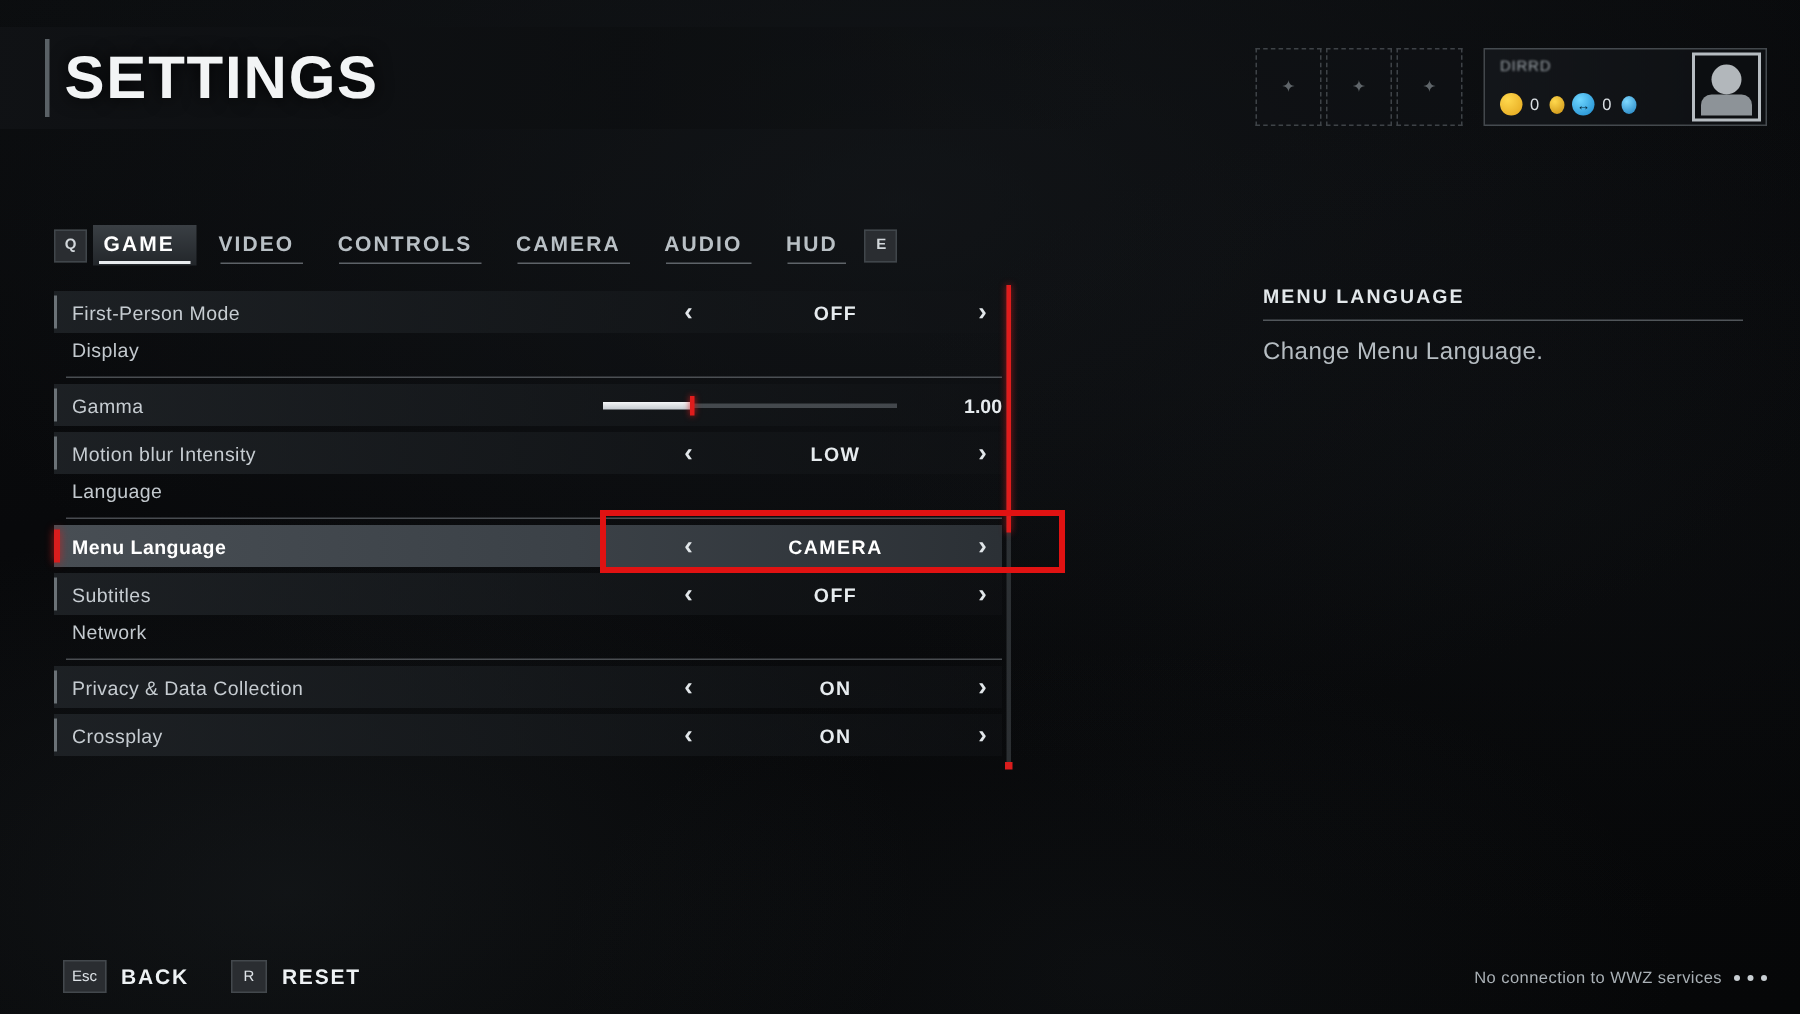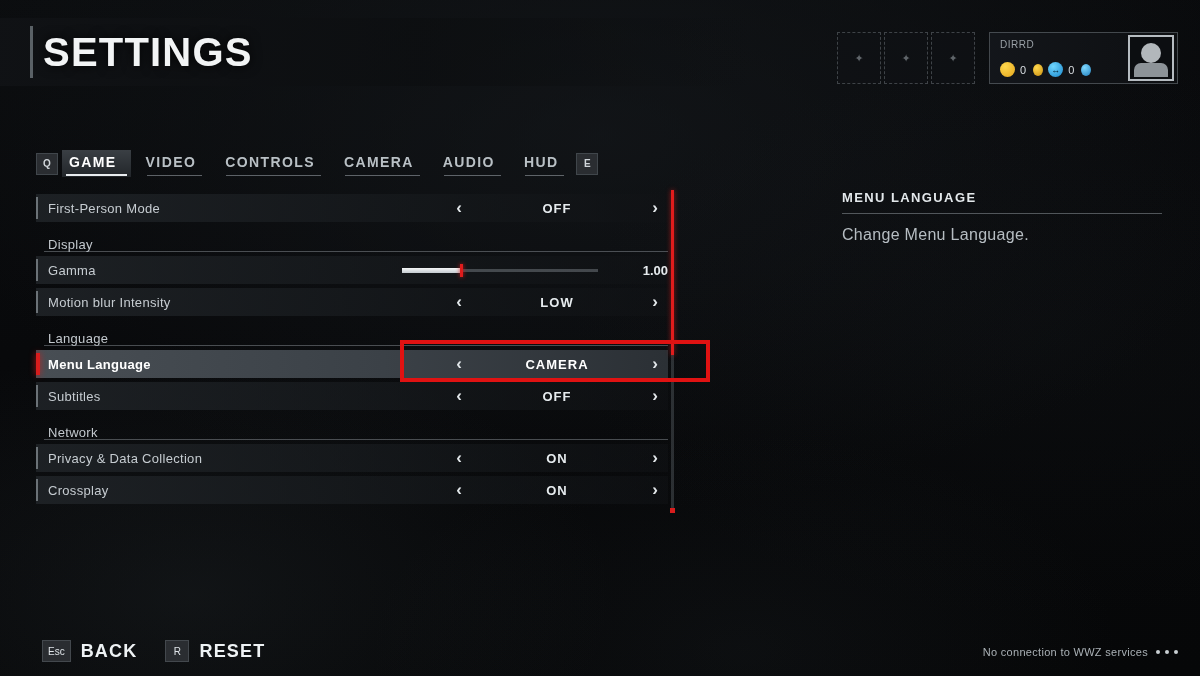--- a/index.html
+++ b/index.html
@@ -189,21 +189,21 @@
     font-size: 13px;
     font-weight: bold;
     letter-spacing: 1px;
     width: 170px;
     text-align: center;
   }
   .row.selected .row-value { color: #ffffff; }
 
   .section {
     height: 26px;
-    display: flex; align-items: flex-end;
+    display: flex; align-items: flex-start;
     position: relative;
   }
   .section-label {
     color: #c3c9ce;
     font-size: 13px;
     margin-left: 12px;
     letter-spacing: 0.3px;
   }
   .section::after {
     content: "";
@@ -286,21 +286,21 @@
   .action { display: flex; align-items: center; gap: 10px; }
   .action .key {
     min-width: 24px; height: 22px; padding: 0 5px;
     background: #2a2d31;
     border: 1px solid #43484d;
     color: #dfe4e8;
     font-size: 10px; font-weight: normal;
     display: flex; align-items: center; justify-content: center;
   }
   .action .label {
-    color: #eef2f4; font-size: 18px; font-weight: bold; letter-spacing: 1.2px;
+    color: #eef2f4; font-size: 14px; font-weight: bold; letter-spacing: 1.2px;
   }
   .bottom-right {
     position: absolute;
     right: 22px; bottom: 18px;
     display: flex; align-items: center; gap: 8px;
   }
   .status-text { color: #aab1b6; font-size: 11px; letter-spacing: 0.3px; }
   .dots { display: flex; gap: 5px; }
   .dots span { width: 4px; height: 4px; background: #c9cfd3; border-radius: 50%; }
 

